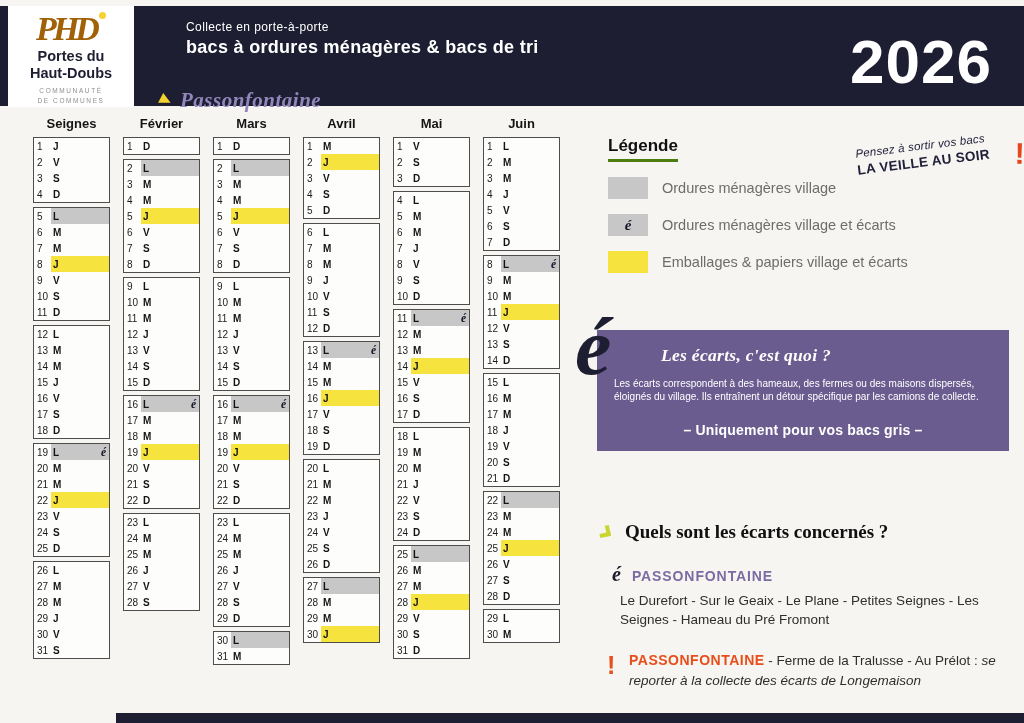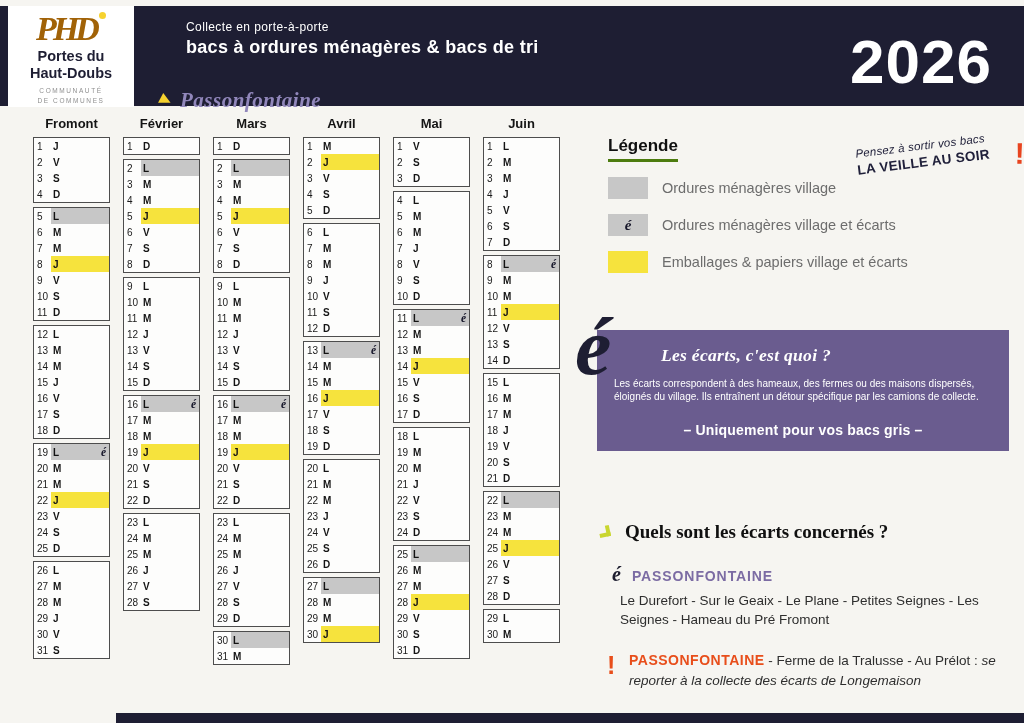--- a/index.html
+++ b/index.html
@@ -99,21 +99,21 @@
 
   <div class="commune-row">
     <span class="bullet-arrow-icon"></span>
     <span class="commune-name">Passonfontaine</span>
   </div>
 
   <div class="year-label">2026</div>
 
   <div class="months">
       <div class="month">
-        <div class="month-title">Fromont</div>
+        <div class="month-title">Seignes</div>
         <div class="week">
           <div class="day-row">
             <span class="day-num">1</span>
             <span class="day-body">
               <span class="day-letter">J</span>
             </span>
           </div>
           <div class="day-row">
             <span class="day-num">2</span>
             <span class="day-body">

